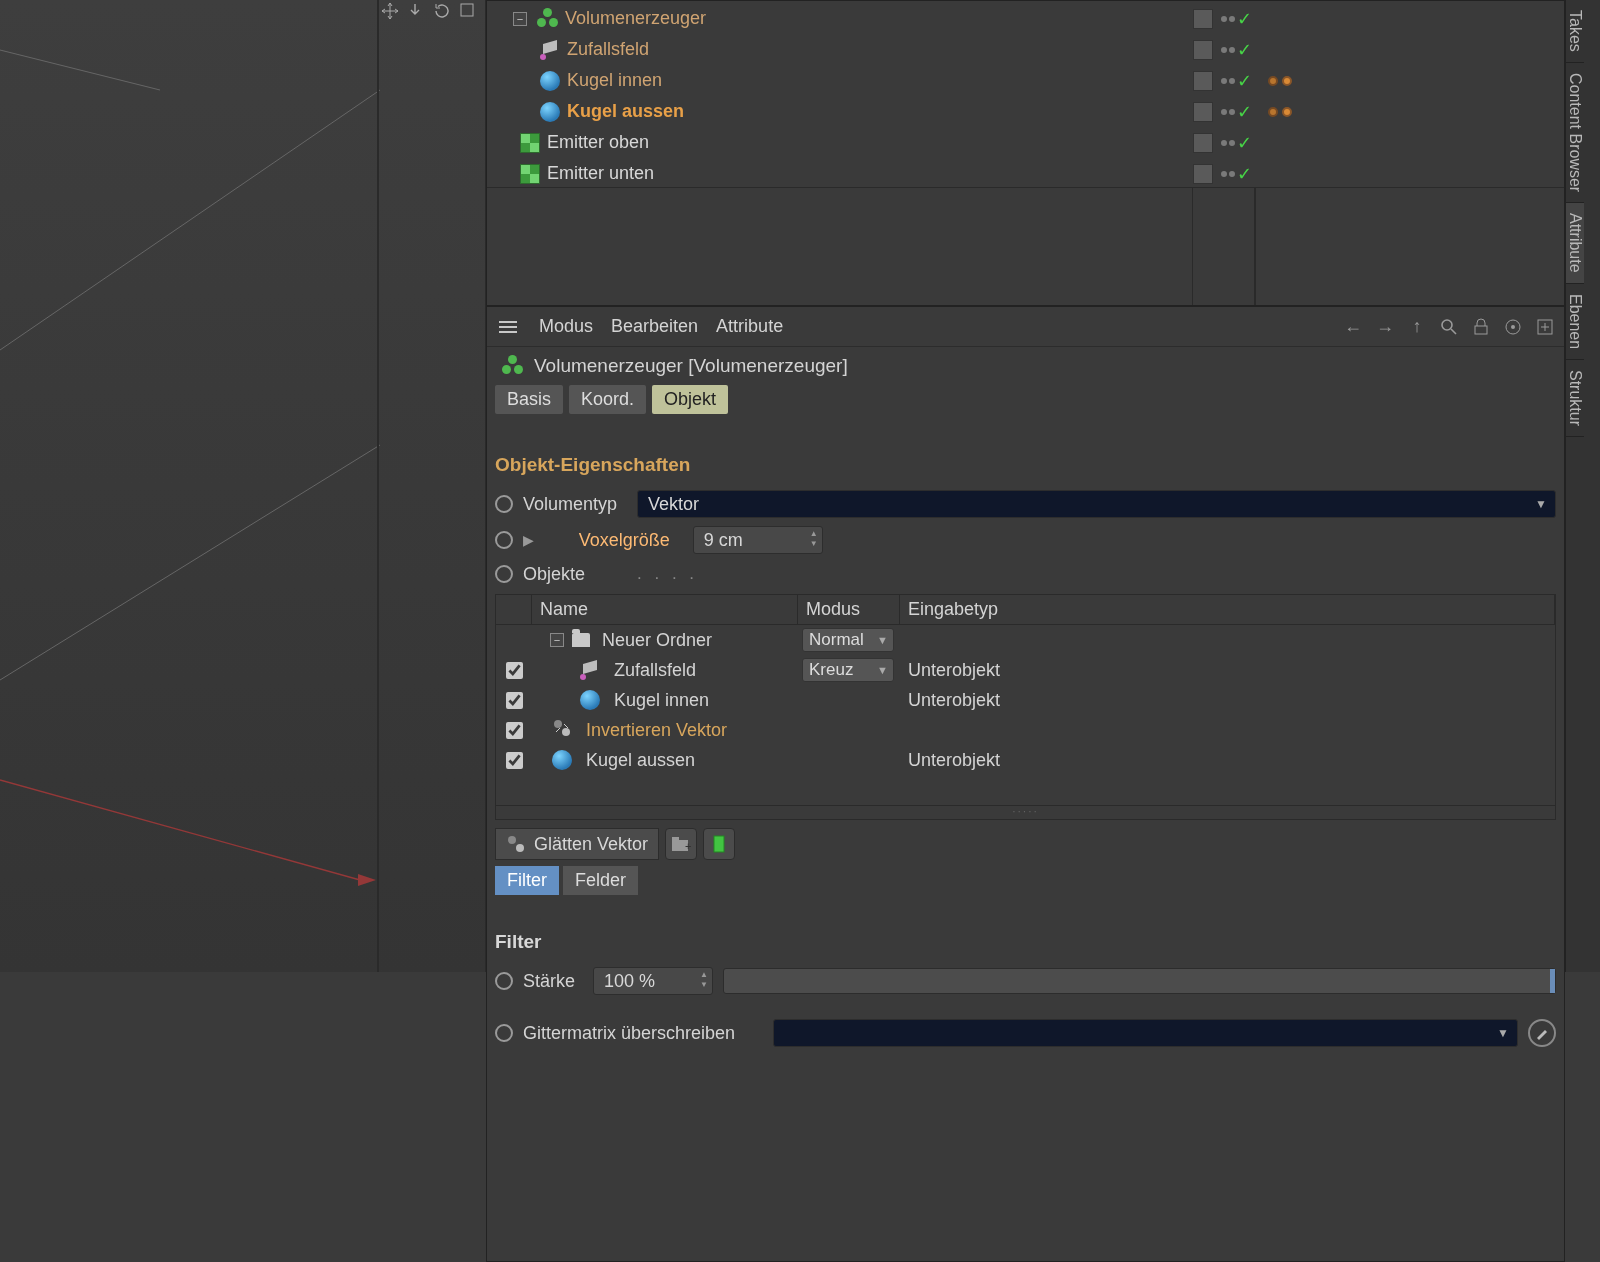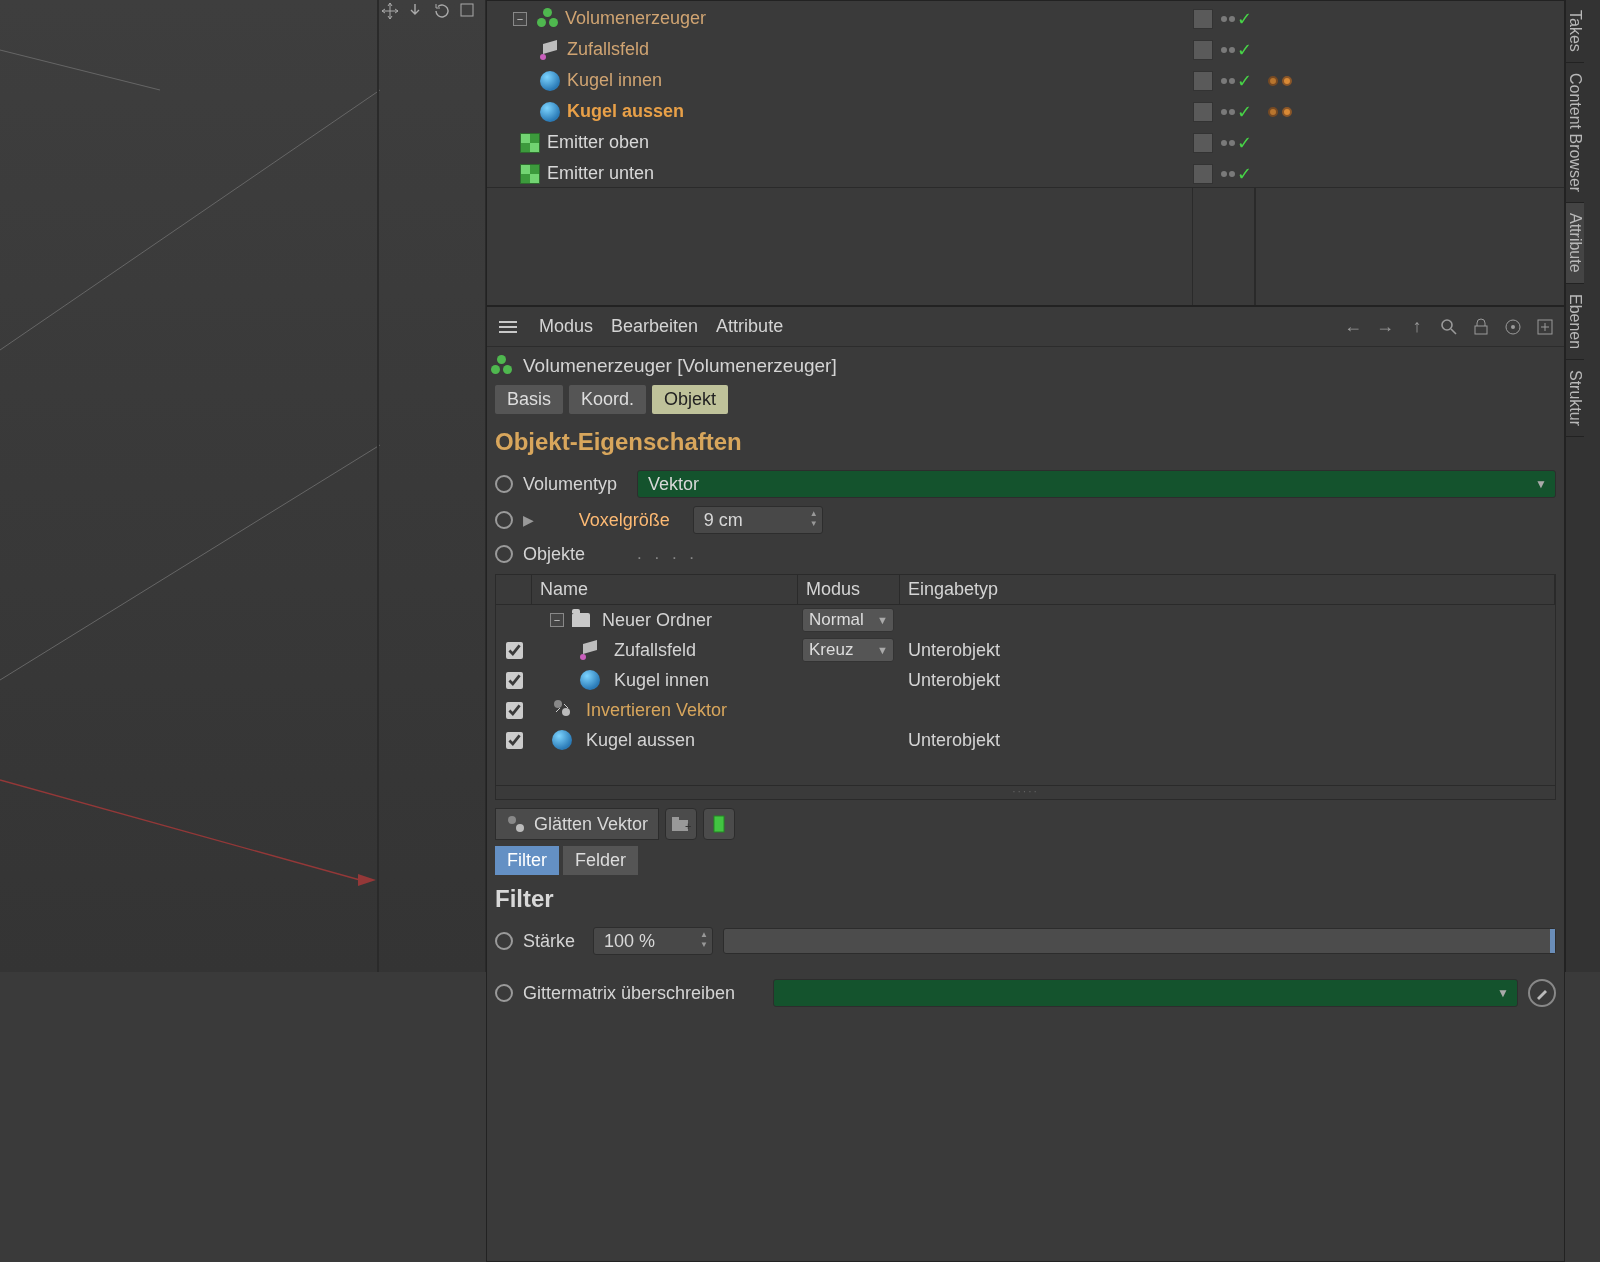--- a/index.html
+++ b/index.html
@@ -61,37 +61,37 @@
 .attr-head {
   display:flex; align-items:center; height:40px; padding:0 8px;
   border-bottom:1px solid #2c2c2c; gap:18px;
 }
 .menu-btn { display:flex; flex-direction:column; gap:3px; cursor:pointer; padding:4px;}
 .menu-btn span{ width:18px;height:2px;background:#c8c8c8;}
 .attr-head-item { color:#d4d4d4; font-size:18px; cursor:pointer;}
 .attr-head-tools { margin-left:auto; display:flex; gap:10px; align-items:center; color:#9a9a9a;}
 .attr-head-tools .ti { width:22px;height:22px; display:flex;align-items:center;justify-content:center; font-size:18px;}
 
-.attr-title-row { display:flex; align-items:center; padding:8px 4px; gap:10px;}
+.attr-title-row { display:flex; align-items:center; padding:8px 15px; gap:10px;}
 .attr-title-row .lbl{ color:#d4d4d4; font-size:19px;}
 
 .tab-row{ display:flex; gap:6px; padding:0 8px 6px; }
 .attr-tab{ background:#555; color:#ddd; padding:4px 12px; border-radius:2px; font-size:18px; cursor:pointer;}
 .attr-tab.active{ background:#bfc29a; color:#222; }
 
-.section-title{ color:#d8a65c; font-weight:600; font-size:24px; padding:8px 8px 10px;}
+.section-title{ color:#d8a65c; font-weight:600; font-size:19px; padding:8px 8px 10px;margin-top:26px;}
 
 .prop-row{ display:flex; align-items:center; padding:4px 8px; gap:10px; min-height:32px;}
 .radio-dot{ width:18px;height:18px;border:2px solid #9a9a9a;border-radius:50%; display:inline-block;}
 .prop-label{ color:#d4d4d4; font-size:18px; min-width:104px;}
 .prop-label.orange{ color:#fdba74;margin-left:39px;}
 .chev-right { color:#999; font-size:14px; margin-right:-4px;}
 
 .select-field{
-  flex:1; height:28px; background:#14532d; border:1px solid #2d2d2d; border-radius:3px;
+  flex:1; height:28px; background:#0f172a; border:1px solid #2d2d2d; border-radius:3px;
   display:flex; align-items:center; padding:0 10px; color:#d8d8d8; font-size:18px; position:relative;
 }
 .select-field .dd{ position:absolute; right:8px; color:#aaa; font-size:12px;}
 .num-field{
   width:130px; height:28px; background:#484848; border:1px solid #2d2d2d; border-radius:3px;
   display:flex; align-items:center; padding:0 10px; color:#d8d8d8; font-size:18px; position:relative;
 }
 .spinner{ position:absolute; right:4px; top:2px; display:flex; flex-direction:column; gap:0;}
 .spinner span{ font-size:8px; color:#999; line-height:10px;}
 

